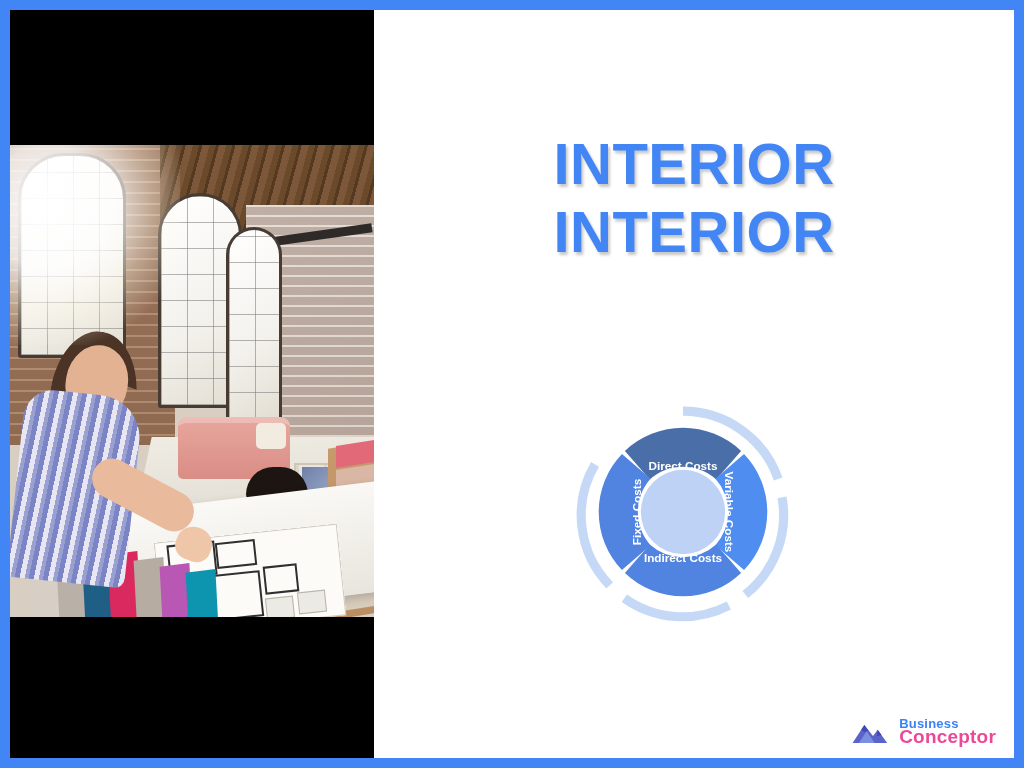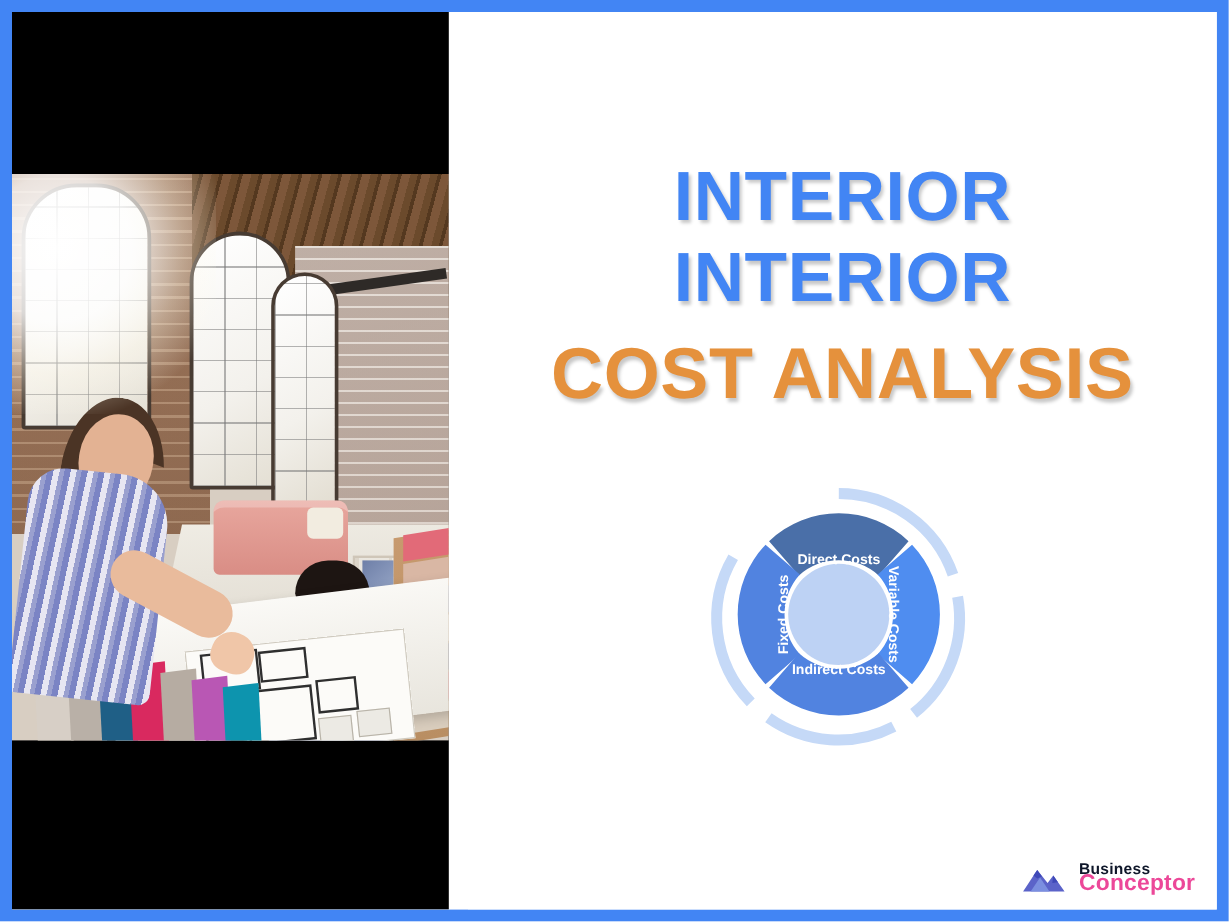--- a/index.html
+++ b/index.html
@@ -24,21 +24,20 @@
     background: #4285f4;          
     padding: 10px;
   }
   #slide-inner {
     position: relative;
     width: 100%;
     height: 100%;
     background: #ffffff;
     display: flex;
     overflow: hidden;
-    gap: 16px;
   }
 
   
   #photo-panel {
     position: relative;
     width: 364px;
     height: 100%;
     background: #000000;
     flex: 0 0 364px;
     overflow: hidden;
@@ -293,21 +292,21 @@
     align-items: center;
     gap: 4px;
   }
   #brand-mark { width: 44px; height: 28px; display: block; }
   #brand-text { line-height: 1; text-align: left; }
   #brand-word-1 {
     display: block;
     font-family: "Liberation Sans", sans-serif;
     font-weight: bold;
     font-size: 13px;
-    color: #0f172a;
+    color: #3b82f6;
     letter-spacing: .2px;
   }
   #brand-word-2 {
     display: block;
     font-family: "Liberation Sans", sans-serif;
     font-weight: bold;
     font-size: 19px;
     color: #ec4899;
     letter-spacing: .2px;
     margin-top: -3px;
@@ -377,21 +376,20 @@
 
         <div class="ph" id="sun-glow"></div>
       </div>
     </div>
 
     <div id="content-panel">
 
       <div id="title-block">
         <div class="title-line" id="title-line-1">INTERIOR</div>
         <div class="title-line" id="title-line-2">INTERIOR</div>
-        <div class="title-line" id="title-line-3">COST ANALYSIS</div>
       </div>
 
       <div id="diagram-wrap">
         <svg id="donut-svg" viewBox="0 0 120 120">
 
           <g fill="none" stroke="#c5d9f7" stroke-width="5" stroke-linecap="butt">
             <path d="M 60 5 A 55 55 0 0 1 111.9 42"></path>
             <path d="M 114 52 A 55 55 0 0 1 94 105"></path>
             <path d="M 85 111 A 55 55 0 0 1 28 107"></path>
             <path d="M 20 100 A 55 55 0 0 1 12 34"></path>

